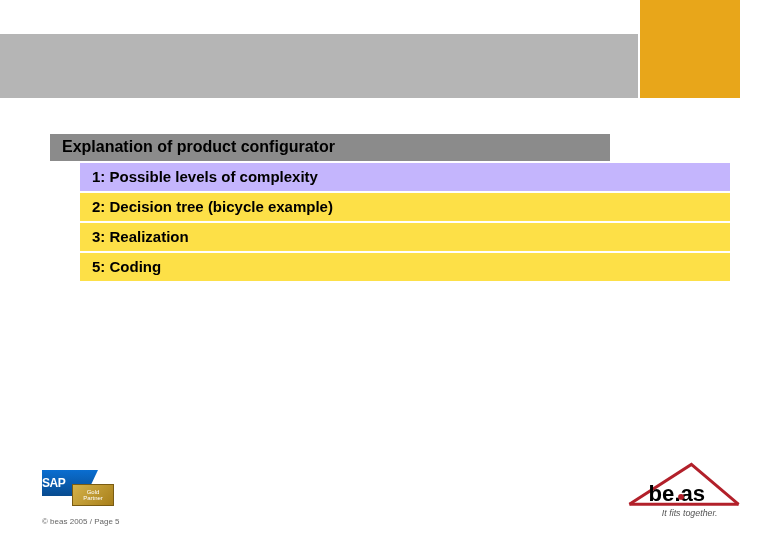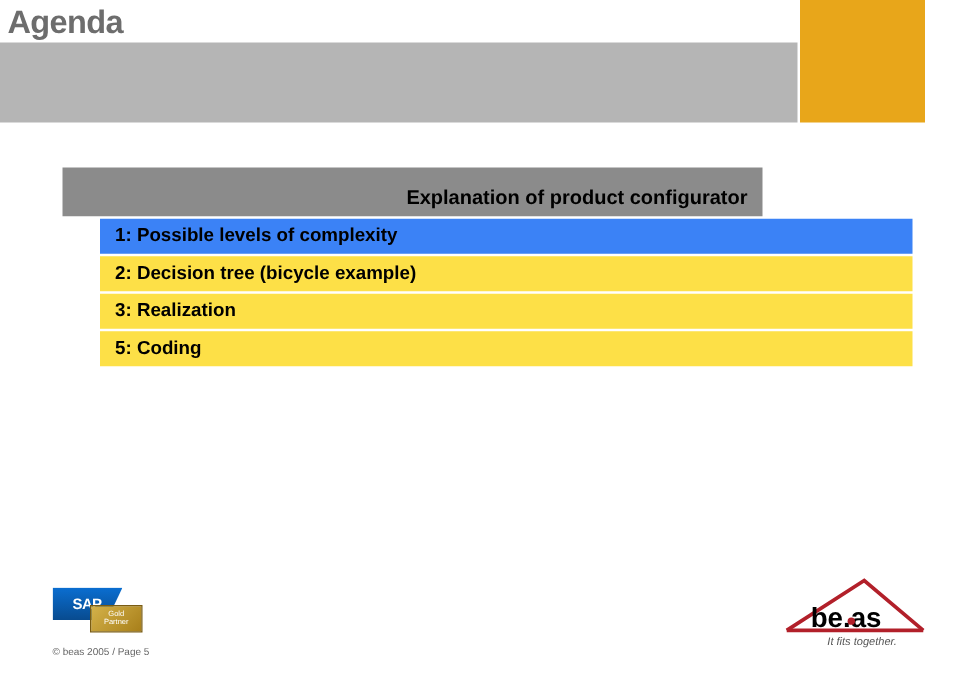--- a/index.html
+++ b/index.html
@@ -38,35 +38,34 @@
     left: 50px;
     right: 28px;
   }
 
   .section-label {
     width: 560px;
     background: #8b8b8b;
     color: #000;
     font-weight: bold;
     font-size: 16px;
-    padding: 16px 12px 5px;
+    padding: 4px 12px 5px;
     margin-bottom: 2px;
-    text-align: right;
   }
 
   .items { width: 650px; margin-left: 30px; }
   .item {
     background: #fde047;
     color: #000;
     font-weight: bold;
     font-size: 15px;
     padding: 5px 12px 6px;
     margin-top: 2px;
   }
-  .item.active { background: #3b82f6; }
+  .item.active { background: #c4b5fd; }
 
   .footer-left {
     position: absolute;
     left: 42px;
     bottom: 32px;
   }
   .copyright {
     position: absolute;
     left: 42px;
     bottom: 14px;
@@ -77,21 +76,21 @@
   
   .sap-badge {
     width: 72px; height: 38px; position: relative;
   }
   .sap-logo {
     position: absolute; top: 0; left: 0;
     width: 56px; height: 26px;
     background: linear-gradient(180deg, #0a6ed1 0%, #084b8f 100%);
     clip-path: polygon(0 0, 100% 0, 78% 100%, 0 100%);
     display: flex; align-items: center; justify-content: flex-start;
-    padding-left: 16px;
+    padding-left: 0;
   }
   .sap-text { color: #fff; font-weight: bold; font-size: 12px; letter-spacing: -0.5px; }
   .gold-partner {
     position: absolute; left: 30px; top: 14px;
     width: 42px; height: 22px;
     background: linear-gradient(135deg, #d4b24a, #a87f1a);
     border: 1px solid #7a5c12;
     display:flex; flex-direction:column; align-items:center; justify-content:center;
   }
   .gold-partner span { font-size: 6px; color:#fff; line-height:1; }
@@ -104,21 +103,20 @@
     width: 120px; height: 62px;
   }
   .beas svg { width: 100%; height: 100%; }
 </style>
 </head>
 <body>
 
 <div class="slide">
   <div class="header-gold"></div>
   <div class="header-band"></div>
-  <div class="title">Agenda</div>
 
   <div class="body-area">
     <div class="section-label">Explanation of product configurator</div>
     <div class="items">
       <div class="item active">1: Possible levels of complexity</div>
       <div class="item">2: Decision tree (bicycle example)</div>
       <div class="item">3: Realization</div>
       <div class="item">5: Coding</div>
     </div>
   </div>

